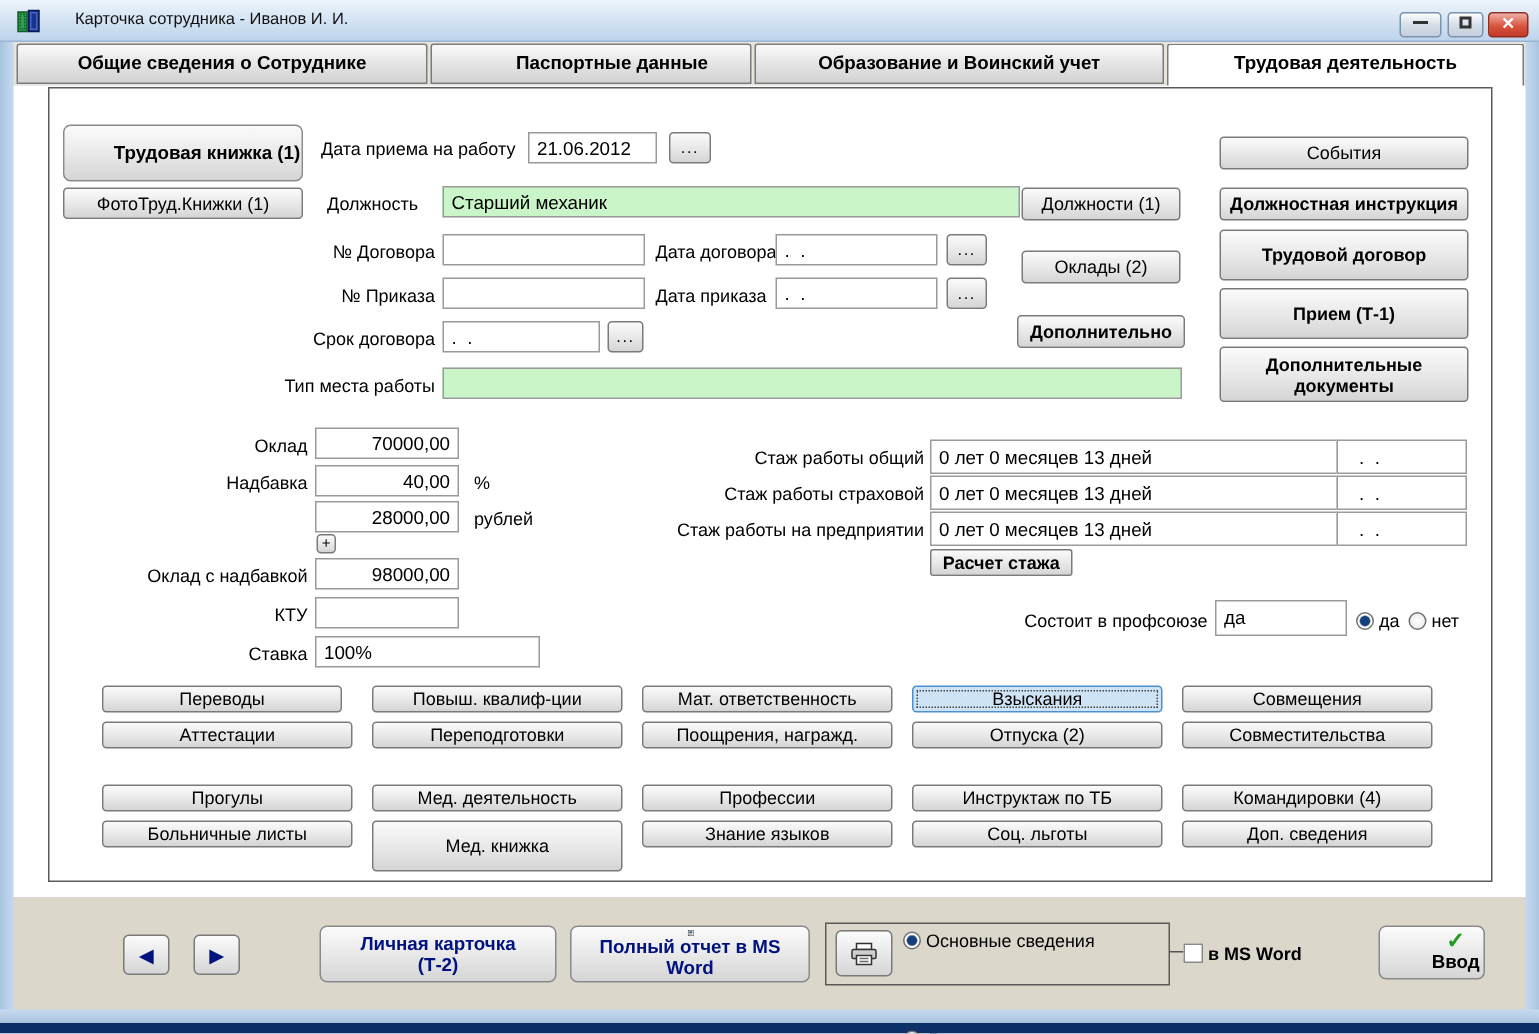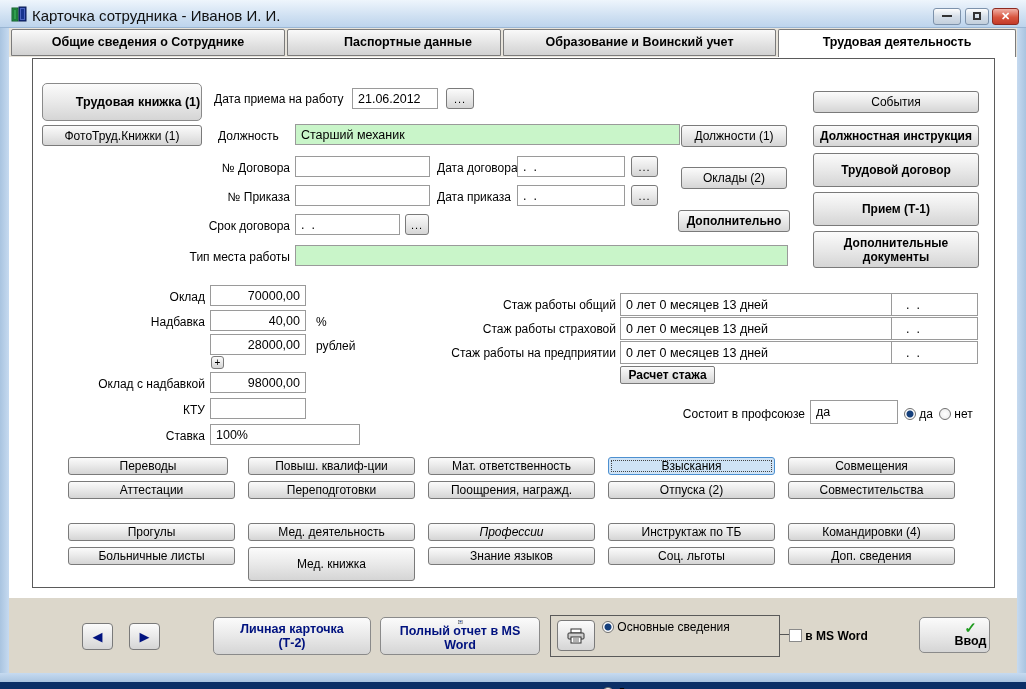--- a/index.html
+++ b/index.html
@@ -13,21 +13,21 @@
     background:linear-gradient(#eef5fc,#cfe0f2 60%,#bdd4ec); border-bottom:1px solid #9ab6d4; }
   .frame-left  { position:absolute; left:0; top:28px; width:9px; height:645px;
     background:linear-gradient(90deg,#a9c4e0,#c6daf0); }
   .frame-right { position:absolute; left:1017px; top:28px; width:9px; height:645px;
     background:linear-gradient(90deg,#c6daf0,#a9c4e0); }
   .frame-bottom { position:absolute; left:0; top:673px; width:1026px; height:9px;
     background:linear-gradient(#c6daf0,#a9c4e0); }
   .frame-navy { position:absolute; left:0; top:682px; width:1026px; height:7px; background:#0b2f66; }
 
   .app-icon { position:absolute; left:10px; top:5px; width:18px; height:18px; }
-  .win-title { position:absolute; left:32px; top:7px; font-size:15px; color:#111; }
+  .win-title { position:absolute; left:50px; top:7px; font-size:11px; color:#111; }
 
   .winbtn { position:absolute; top:8px; height:17px; border-radius:3px; border:1px solid #7d92ab;
     background:linear-gradient(#fdfdfd,#d6dfe9 50%,#c3cfdc); text-align:center; line-height:15px;
     font-size:10px; color:#333; cursor:default; }
   .winbtn.close { background:linear-gradient(#f0b0a6,#d8553f 55%,#c33a28); border-color:#8e2a20;
     color:#fff; font-weight:bold; }
 
   
   .tabstrip { position:absolute; left:9px; top:28px; width:1008px; height:29px; background:#e8e4db; }
   .tab { position:absolute; top:1px; height:27px; border:1px solid #7b7b7b; border-radius:2px 2px 0 0;
@@ -185,21 +185,21 @@
   <div class="btn" style="left:788px; top:457px; width:167px; height:18px;">Совмещения</div>
 
   <div class="btn" style="left:68px;  top:481px; width:167px; height:18px;">Аттестации</div>
   <div class="btn" style="left:248px; top:481px; width:167px; height:18px;">Переподготовки</div>
   <div class="btn" style="left:428px; top:481px; width:167px; height:18px;">Поощрения, награжд.</div>
   <div class="btn" style="left:608px; top:481px; width:167px; height:18px;">Отпуска (2)</div>
   <div class="btn" style="left:788px; top:481px; width:167px; height:18px;">Совместительства</div>
 
   <div class="btn" style="left:68px;  top:523px; width:167px; height:18px;">Прогулы</div>
   <div class="btn" style="left:248px; top:523px; width:167px; height:18px;">Мед. деятельность</div>
-  <div class="btn" style="left:428px; top:523px; width:167px; height:18px;font-style:italic;">Профессии</div>
+  <div class="btn" style="left:428px; top:523px; width:167px; height:18px;">Профессии</div>
   <div class="btn" style="left:608px; top:523px; width:167px; height:18px;">Инструктаж по ТБ</div>
   <div class="btn" style="left:788px; top:523px; width:167px; height:18px;">Командировки (4)</div>
 
   <div class="btn" style="left:68px;  top:547px; width:167px; height:18px;">Больничные листы</div>
   <div class="btn" style="left:248px; top:547px; width:167px; height:34px;">Мед. книжка</div>
   <div class="btn" style="left:428px; top:547px; width:167px; height:18px;">Знание языков</div>
   <div class="btn" style="left:608px; top:547px; width:167px; height:18px;">Соц. льготы</div>
   <div class="btn" style="left:788px; top:547px; width:167px; height:18px;">Доп. сведения</div>
 
   <div class="bottombar"></div>

